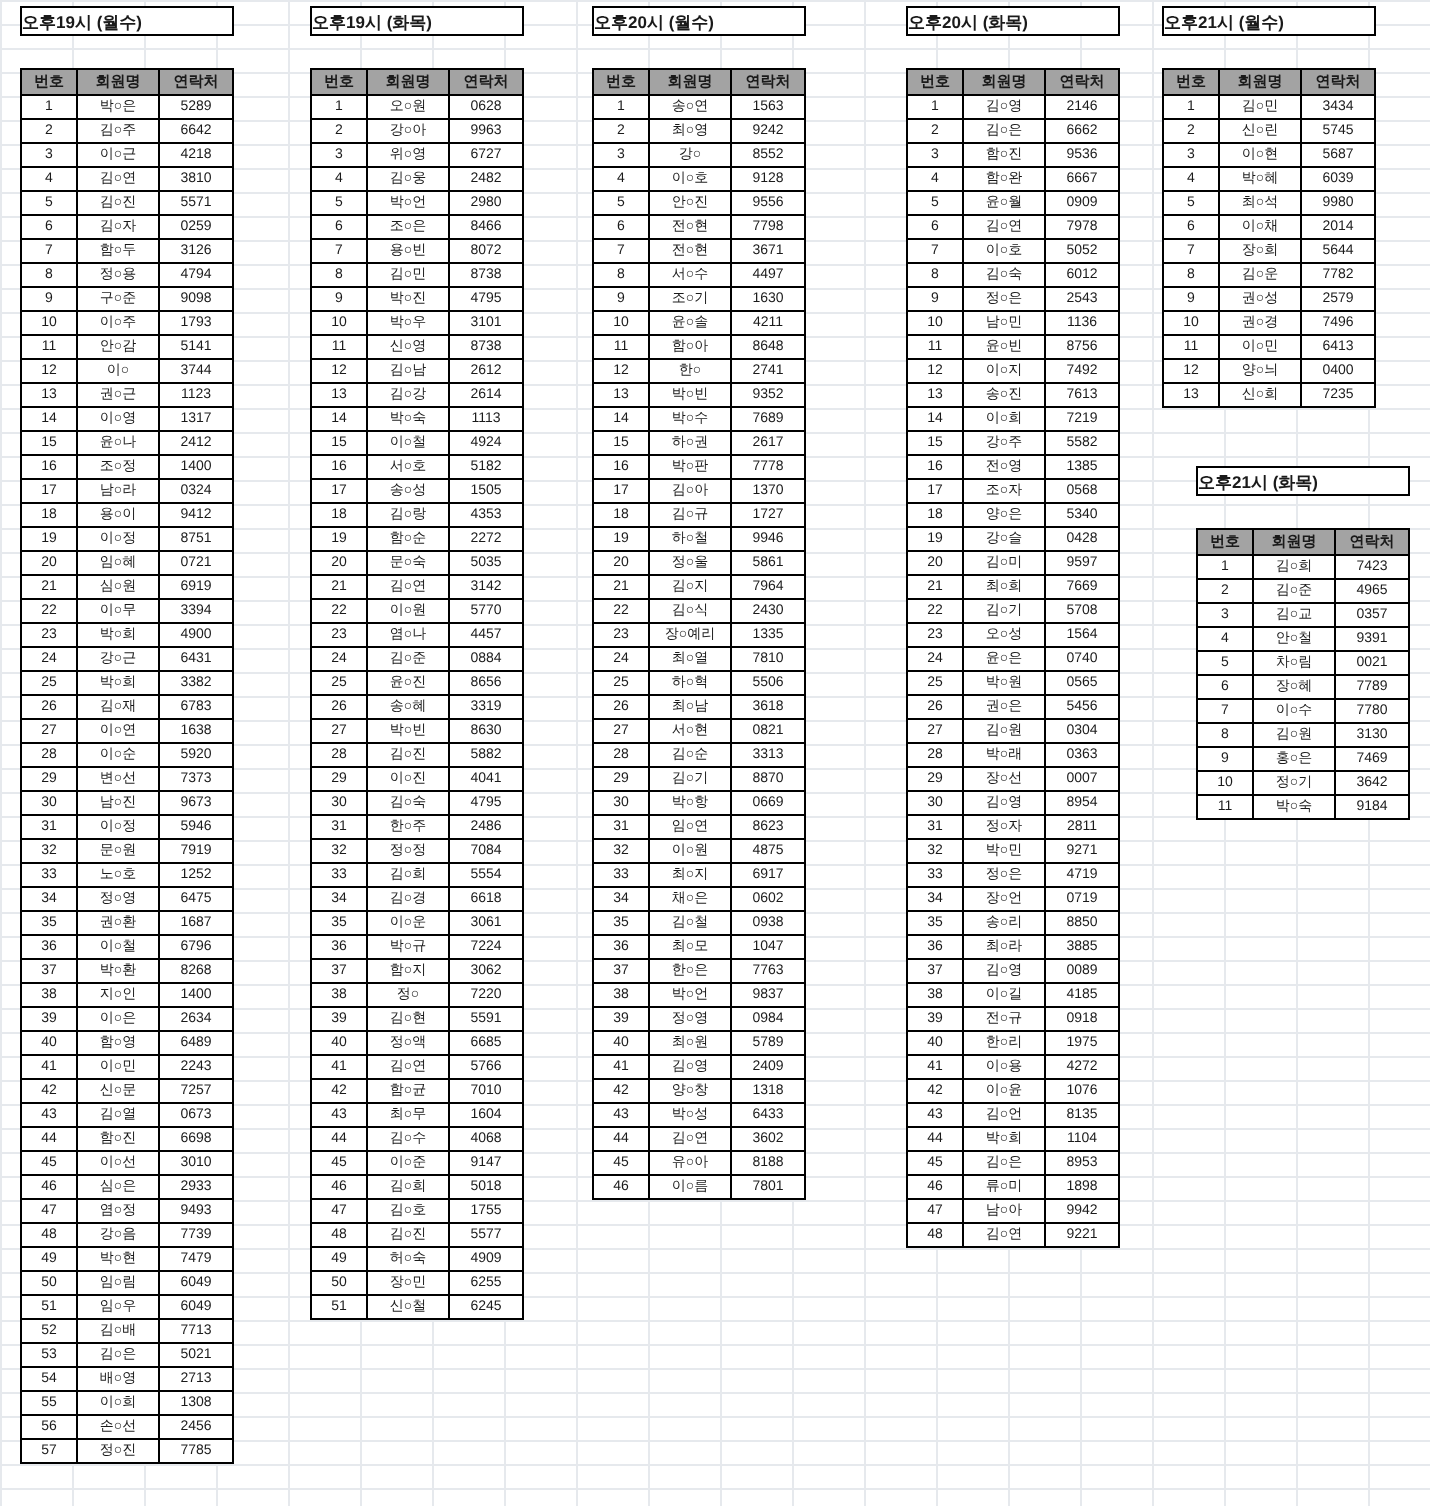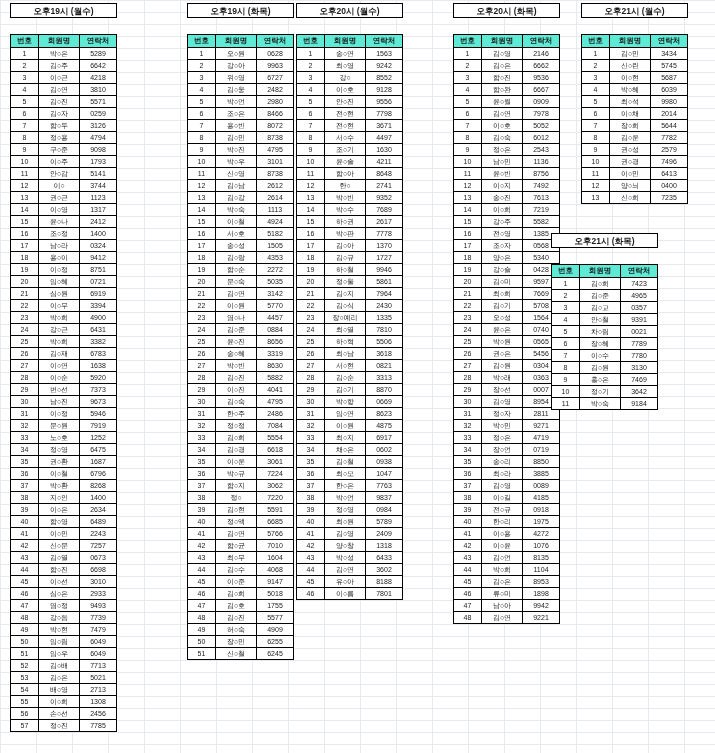--- a/index.html
+++ b/index.html
@@ -7,30 +7,30 @@
   .sheet{
     position:relative;width:715px;height:753px;background:#ffffff;overflow:hidden;
     background-image:
       linear-gradient(to right,#e6e9ed 1px,transparent 1px),
       linear-gradient(to bottom,#e6e9ed 1px,transparent 1px);
     background-size:36px 12px;
   }
   .tgroup{position:absolute;top:3px;width:107px;}
   .ttitle{
     box-sizing:border-box;height:15px;line-height:14px;border:1px solid #000;
-    background:#fff;font-weight:bold;text-align:center;font-size:8.5px;white-space:nowrap;
+    background:#fff;font-weight:bold;text-align:left;font-size:8.5px;white-space:nowrap;
   }
   .tspacer{height:16px;}
   .thead,.tr{display:flex;border-left:1px solid #000;background:#fff;}
   .thead{border-top:1px solid #000;}
   .th,.td{
     box-sizing:border-box;border-right:1px solid #000;border-bottom:1px solid #000;
     text-align:center;overflow:hidden;white-space:nowrap;
   }
-  .th{height:13px;line-height:12px;font-size:7.5px;font-weight:bold;background:#5eead4;}
+  .th{height:13px;line-height:12px;font-size:7.5px;font-weight:bold;background:#a3a3a3;}
   .td{height:12px;line-height:11px;font-size:7px;background:#fff;}
   .c0{width:28px;}
   .c1{width:41px;}
   .c2{width:37px;}
 </style>
 </head>
 <body>
 
 <div class="sheet">
 
@@ -324,21 +324,21 @@
           <div class="td c2">2456</div>
         </div>
         <div class="tr">
           <div class="td c0">57</div>
           <div class="td c1">정○진</div>
           <div class="td c2">7785</div>
         </div>
       </div>
   </div>
 
-  <div class="tgroup" style="left:155px;margin-left:32px;">
+  <div class="tgroup" style="left:155px;">
     <div class="ttitle">오후19시 (화목)</div>
     <div class="tspacer"></div>
     <div class="thead">
       <div class="th c0">번호</div>
       <div class="th c1">회원명</div>
       <div class="th c2">연락처</div>
     </div>
     <div class="tbody">
         <div class="tr">
           <div class="td c0">1</div>
@@ -1162,21 +1162,21 @@
           <div class="td c2">0400</div>
         </div>
         <div class="tr">
           <div class="td c0">13</div>
           <div class="td c1">신○희</div>
           <div class="td c2">7235</div>
         </div>
       </div>
   </div>
 
-  <div class="tgroup" style="left:551px;top:233px;">
+  <div class="tgroup" style="left:598px;top:233px;">
     <div class="ttitle">오후21시 (화목)</div>
     <div class="tspacer"></div>
     <div class="thead">
       <div class="th c0">번호</div>
       <div class="th c1">회원명</div>
       <div class="th c2">연락처</div>
     </div>
     <div class="tbody">
         <div class="tr">
           <div class="td c0">1</div>

